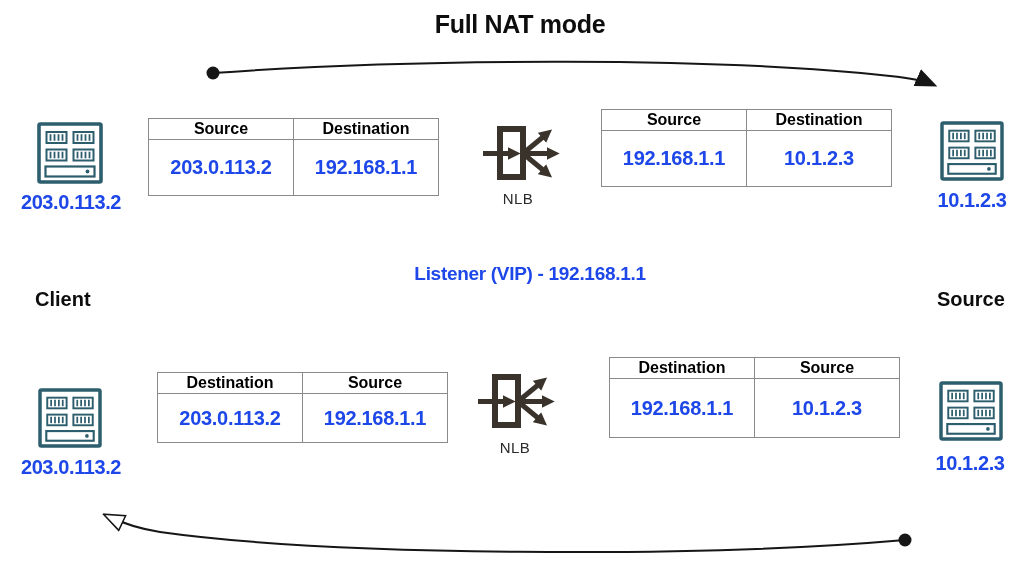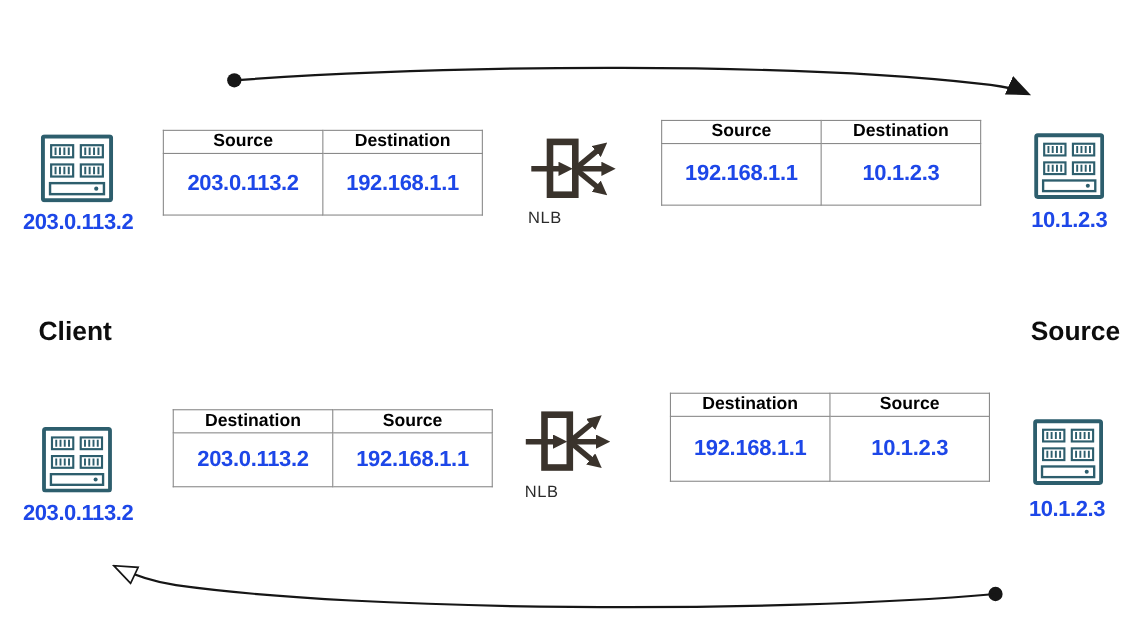--- a/index.html
+++ b/index.html
@@ -10,26 +10,26 @@
   .abs{position:absolute;}
   .title{
     left:20px;top:10px;width:1000px;text-align:center;
     font-size:25px;font-weight:700;color:#0d0d0d;letter-spacing:-0.3px;
   }
   .overlay{left:0;top:0;width:1027px;height:562px;pointer-events:none;z-index:0;}
   .layer{z-index:1;}
   .ip-label{
     font-size:20px;font-weight:700;color:#1d47e8;text-align:center;letter-spacing:-0.4px;
   }
-  .side-label{font-size:24px;font-weight:700;color:#0d0d0d;}
+  .side-label{font-size:20px;font-weight:700;color:#0d0d0d;}
   .listener{
     left:330px;top:263px;width:400px;text-align:center;
     font-size:19px;font-weight:700;color:#1d47e8;letter-spacing:-0.3px;
   }
-  .nlb-label{font-size:15px;color:#2a2a2a;letter-spacing:0.5px;}
+  .nlb-label{font-size:15px;color:#2a2a2a;text-align:center;letter-spacing:0.5px;}
   table.flowtable{
     position:absolute;border-collapse:collapse;background:#ffffff;table-layout:fixed;z-index:1;
   }
   table.flowtable th, table.flowtable td{
     border:1.5px solid #8a8a8a;text-align:center;vertical-align:middle;padding:0;
   }
   table.flowtable th{
     font-size:16px;font-weight:700;color:#000000;height:20px;width:144px;
   }
   table.flowtable td{
@@ -84,20 +84,21 @@
     <g>
       <circle cx="213" cy="73" r="6.5" fill="#161616"></circle>
       <path d="M 213 73 C 420 58 720 57 890 76 C 910 78 925 81 934 85" fill="none" stroke="#161616" stroke-width="2" marker-end="url(#flow-head)"></path>
     </g>
     <g>
       <circle cx="905" cy="540" r="6.5" fill="#161616"></circle>
       <path d="M 905 540 C 700 558 330 556 160 532 C 140 529 122 523 105 515" fill="none" stroke="#161616" stroke-width="2" marker-end="url(#flow-open)"></path>
     </g>
   </svg>
 
+  <div class="abs title layer">Full NAT mode</div>
 
   <svg class="abs layer" style="left:37px;top:122px;width:66px;height:62px">
       <use href="#sym-server"></use>
     </svg>
   <div class="abs ip-label layer" style="left:6px;top:191px;width:130px">203.0.113.2</div>
 
   <table class="flowtable" style="left:148px;top:118px;width:290px">
     <thead>
         <tr>
       <th>Source</th>
@@ -130,20 +131,21 @@
       <td>10.1.2.3</td>
     </tr>
       </tbody>
   </table>
 
   <svg class="abs layer" style="left:940px;top:121px;width:64px;height:60px">
       <use href="#sym-server"></use>
     </svg>
   <div class="abs ip-label layer" style="left:908px;top:189px;width:128px">10.1.2.3</div>
 
+  <div class="abs listener layer">Listener (VIP) - 192.168.1.1</div>
   <div class="abs side-label layer" style="left:35px;top:288px">Client</div>
   <div class="abs side-label layer" style="left:937px;top:288px">Source</div>
 
   <svg class="abs layer" style="left:38px;top:388px;width:64px;height:60px">
       <use href="#sym-server"></use>
     </svg>
   <div class="abs ip-label layer" style="left:6px;top:456px;width:130px">203.0.113.2</div>
 
   <table class="flowtable short" style="left:157px;top:372px;width:289px">
     <thead>

